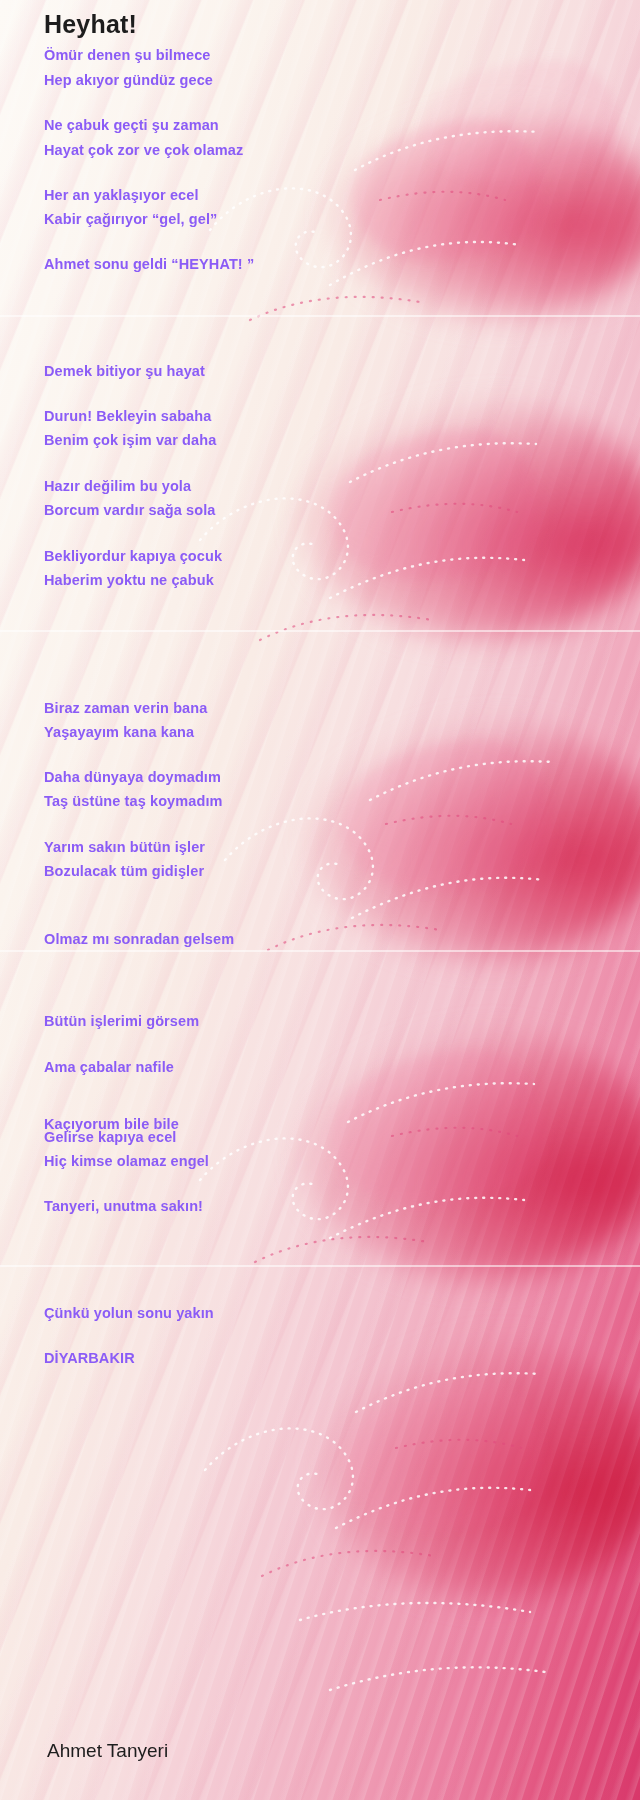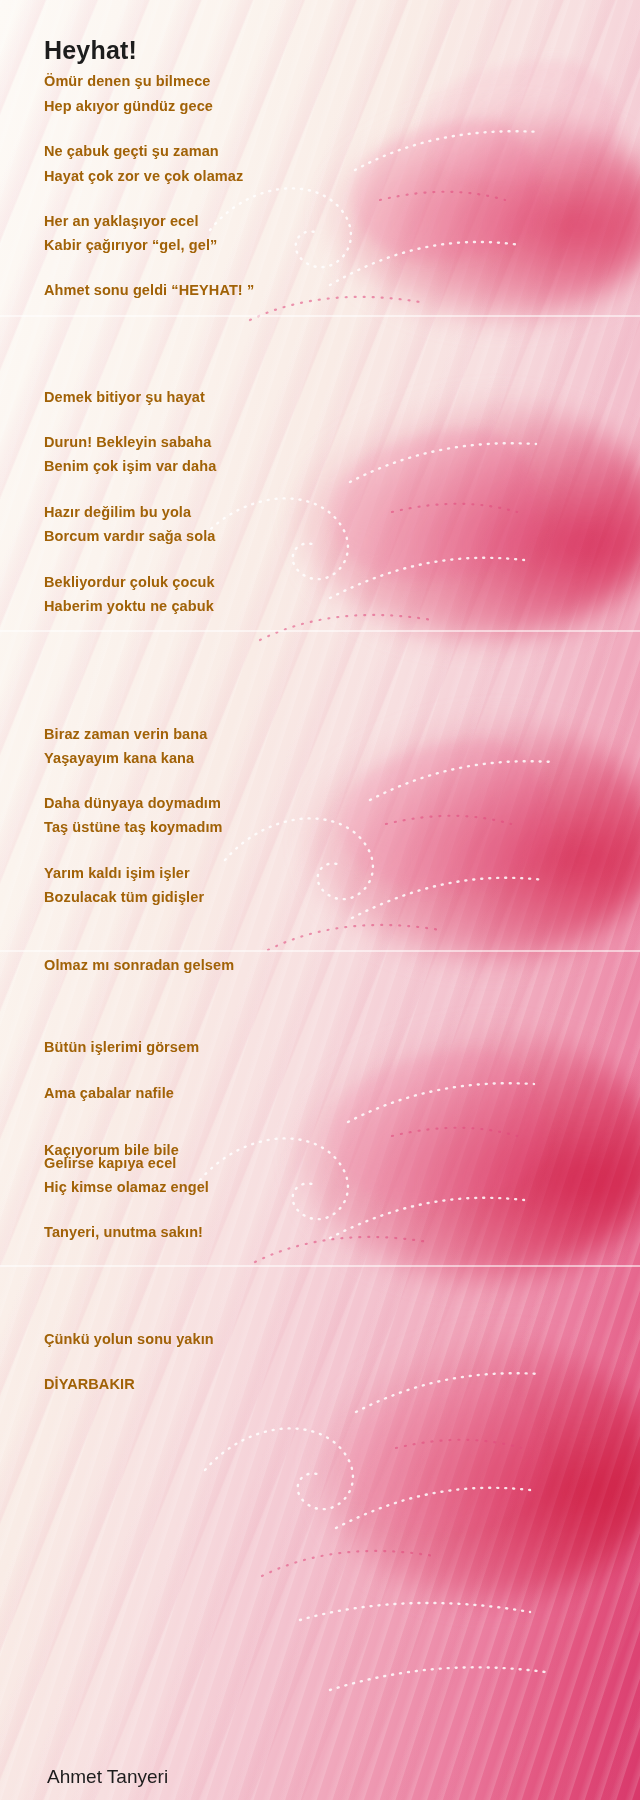--- a/index.html
+++ b/index.html
@@ -77,37 +77,36 @@
   .svgdeco {
     position: absolute;
     inset: 0;
     pointer-events: none;
   }
 
   
   .content {
     position: absolute;
     inset: 0;
-    margin-top: 26px;
   }
   .title {
     position: absolute;
     left: 44px;
     top: 10px;
     font-size: 25px;
     font-weight: bold;
     color: #1d1d1d;
     letter-spacing: 0.2px;
   }
   .line {
     position: absolute;
     left: 44px;
     font-size: 14.5px;
     font-weight: bold;
-    color: #a16207;
+    color: #8b5cf6;
     white-space: nowrap;
     letter-spacing: 0.1px;
   }
   .author {
     position: absolute;
     left: 47px;
     top: 1740px;
     font-size: 19px;
     color: #1d1d1d;
   }
@@ -182,28 +181,28 @@
     <div class="line" style="top:142px">Hayat çok zor ve çok olamaz</div>
     <div class="line" style="top:187px">Her an yaklaşıyor ecel</div>
     <div class="line" style="top:211px">Kabir çağırıyor “gel, gel”</div>
     <div class="line" style="top:256px">Ahmet sonu geldi “HEYHAT! ”</div>
 
     <div class="line" style="top:363px">Demek bitiyor şu hayat</div>
     <div class="line" style="top:408px">Durun! Bekleyin sabaha</div>
     <div class="line" style="top:432px">Benim çok işim var daha</div>
     <div class="line" style="top:478px">Hazır değilim bu yola</div>
     <div class="line" style="top:502px">Borcum vardır sağa sola</div>
-    <div class="line" style="top:548px">Bekliyordur çoluk çocuk</div>
+    <div class="line" style="top:548px">Bekliyordur kapıya çocuk</div>
     <div class="line" style="top:572px">Haberim yoktu ne çabuk</div>
 
     <div class="line" style="top:700px">Biraz zaman verin bana</div>
     <div class="line" style="top:724px">Yaşayayım kana kana</div>
     <div class="line" style="top:769px">Daha dünyaya doymadım</div>
     <div class="line" style="top:793px">Taş üstüne taş koymadım</div>
-    <div class="line" style="top:839px">Yarım kaldı işim işler</div>
+    <div class="line" style="top:839px">Yarım sakın bütün işler</div>
     <div class="line" style="top:863px">Bozulacak tüm gidişler</div>
 
     <div class="line" style="top:931px">Olmaz mı sonradan gelsem</div>
     <div class="line" style="top:1013px">Bütün işlerimi görsem</div>
     <div class="line" style="top:1059px">Ama çabalar nafile</div>
     <div class="line" style="top:1116px">Kaçıyorum bile bile</div>
     <div class="line" style="top:1129px">Gelirse kapıya ecel</div>
     <div class="line" style="top:1153px">Hiç kimse olamaz engel</div>
     <div class="line" style="top:1198px">Tanyeri, unutma sakın!</div>
 

